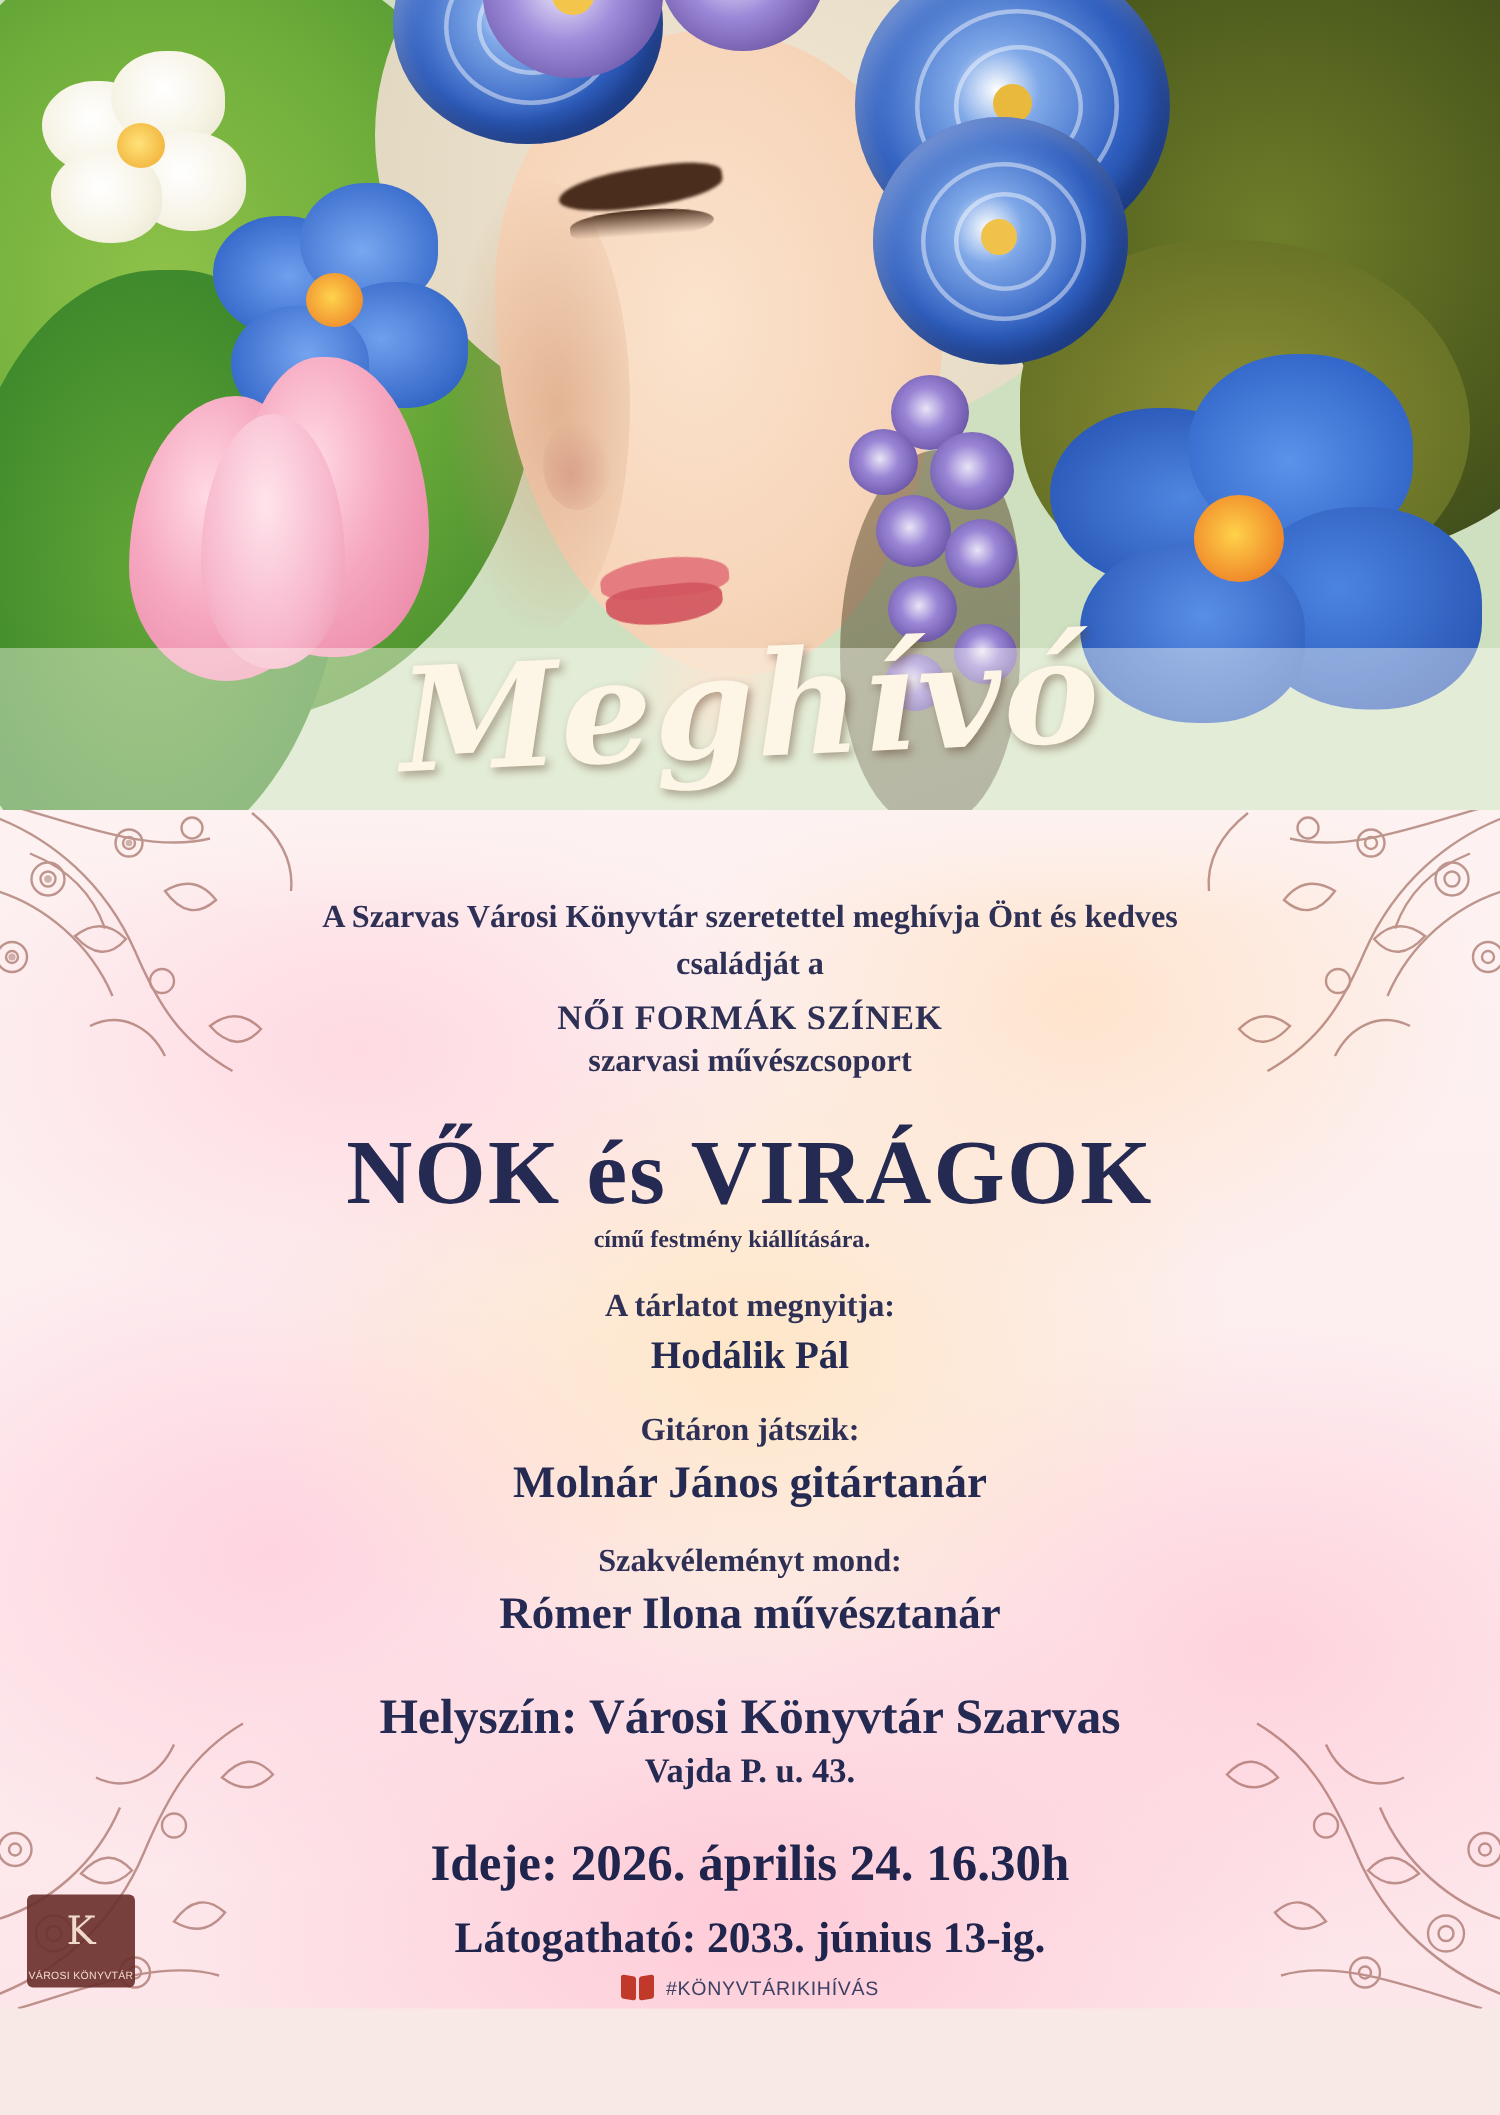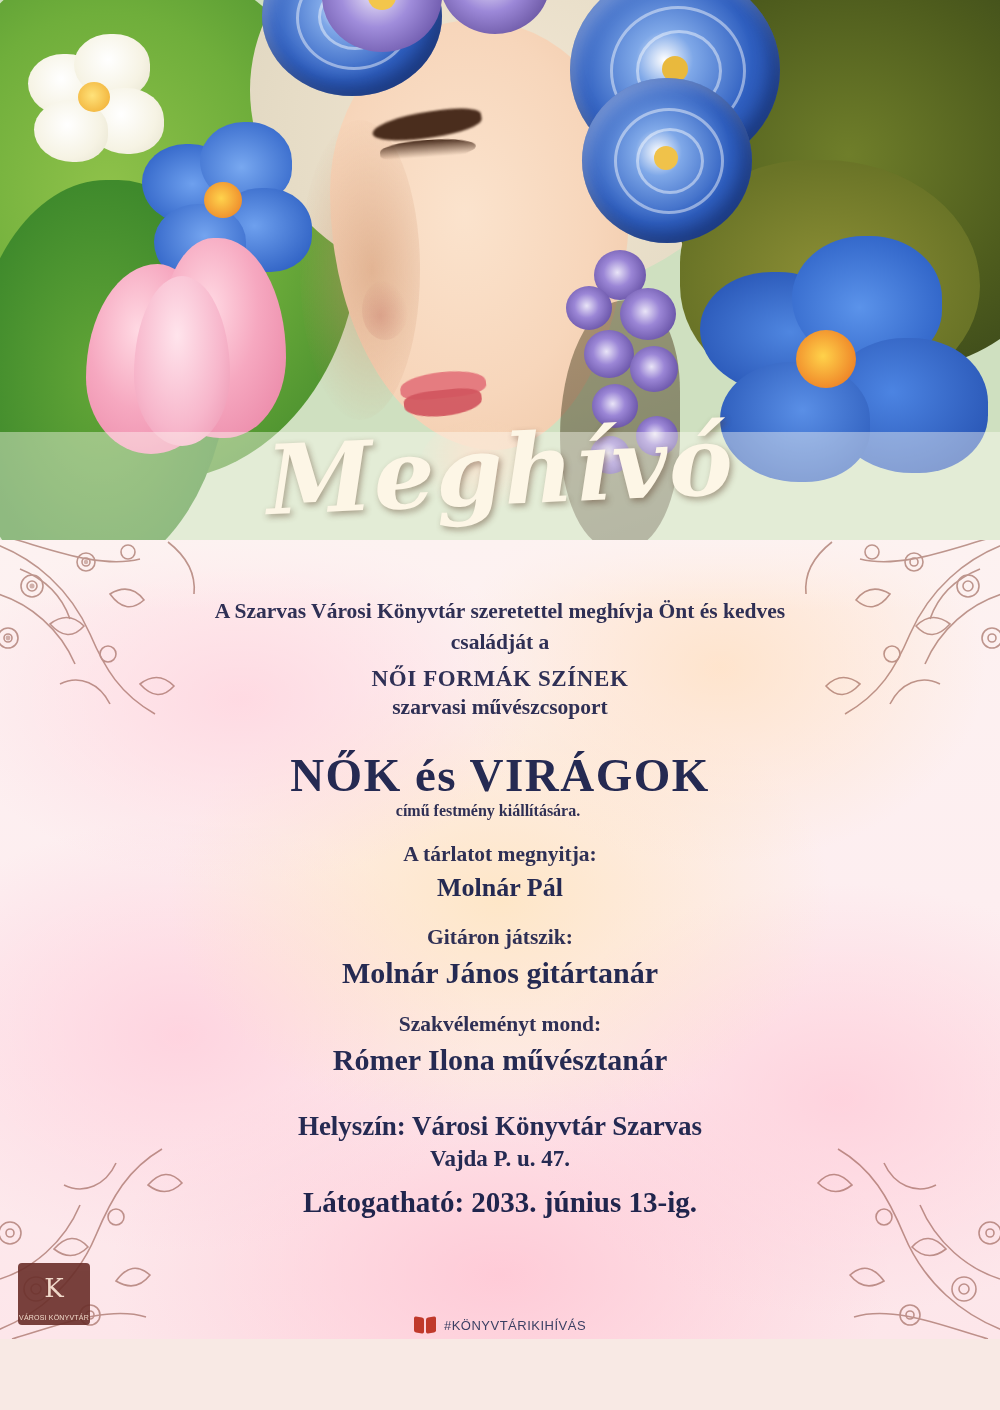--- a/index.html
+++ b/index.html
@@ -239,21 +239,21 @@
     margin-top: 8px;
     color: #2f3055;
   }
   .l-group-sub {
     font-size: 21.5px;
     font-weight: 700;
     margin-top: 3px;
     color: #2f3055;
   }
   .l-title {
-    font-size: 47px;
+    font-size: 61px;
     font-weight: 700;
     letter-spacing: 1.5px;
     margin-top: 28px;
     color: #252a52;
   }
   .l-subtitle {
     font-size: 16px;
     font-weight: 700;
     margin-top: 0;
     color: #2f3055;
@@ -277,21 +277,21 @@
     margin-top: 4px;
     color: #2f3055;
   }
   .l-name-big {
     font-size: 30px;
     font-weight: 700;
     margin-top: 6px;
     color: #252a52;
   }
   .l-venue {
-    font-size: 27px;
+    font-size: 33px;
     font-weight: 700;
     margin-top: 34px;
     color: #252a52;
   }
   .l-venue-sub {
     font-size: 23px;
     font-weight: 700;
     margin-top: 4px;
     color: #252a52;
   }
@@ -552,31 +552,32 @@
     <div class="content">
       <div class="line l-intro">A Szarvas Városi Könyvtár szeretettel meghívja Önt és kedves</div>
       <div class="line l-intro">családját a</div>
       <div class="line l-group">NŐI FORMÁK SZÍNEK</div>
       <div class="line l-group-sub">szarvasi művészcsoport</div>
 
       <div class="line l-title">NŐK és VIRÁGOK</div>
       <div class="line l-subtitle">című festmény kiállítására.</div>
 
       <div class="line l-label">A tárlatot megnyitja:</div>
-      <div class="line l-name">Molnár Pál</div>
+      <div class="line l-name">Hodálik Pál</div>
 
       <div class="line l-label">Gitáron játszik:</div>
       <div class="line l-name-big">Molnár János gitártanár</div>
 
       <div class="line l-label">Szakvéleményt mond:</div>
       <div class="line l-name-big">Rómer Ilona művésztanár</div>
 
       <div class="line l-venue">Helyszín: Városi Könyvtár Szarvas</div>
-      <div class="line l-venue-sub">Vajda P. u. 47.</div>
-
+      <div class="line l-venue-sub">Vajda P. u. 43.</div>
+
+      <div class="line l-date">Ideje: 2026. április 24. 16.30h</div>
       <div class="line l-open">Látogatható: 2033. június 13-ig.</div>
     </div>
 
     <div class="logo-badge">
       <div class="lb-mark">K</div>
       <div class="lb-text">VÁROSI KÖNYVTÁR</div>
     </div>
 
     <div class="hashtag-row">
       <span class="book-icon">

